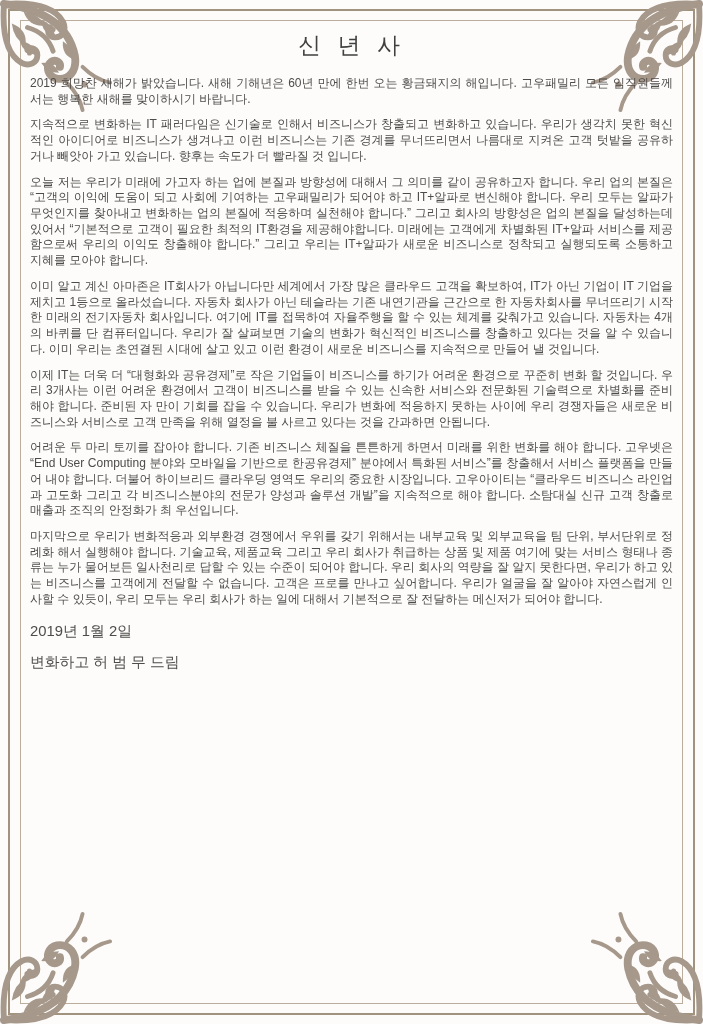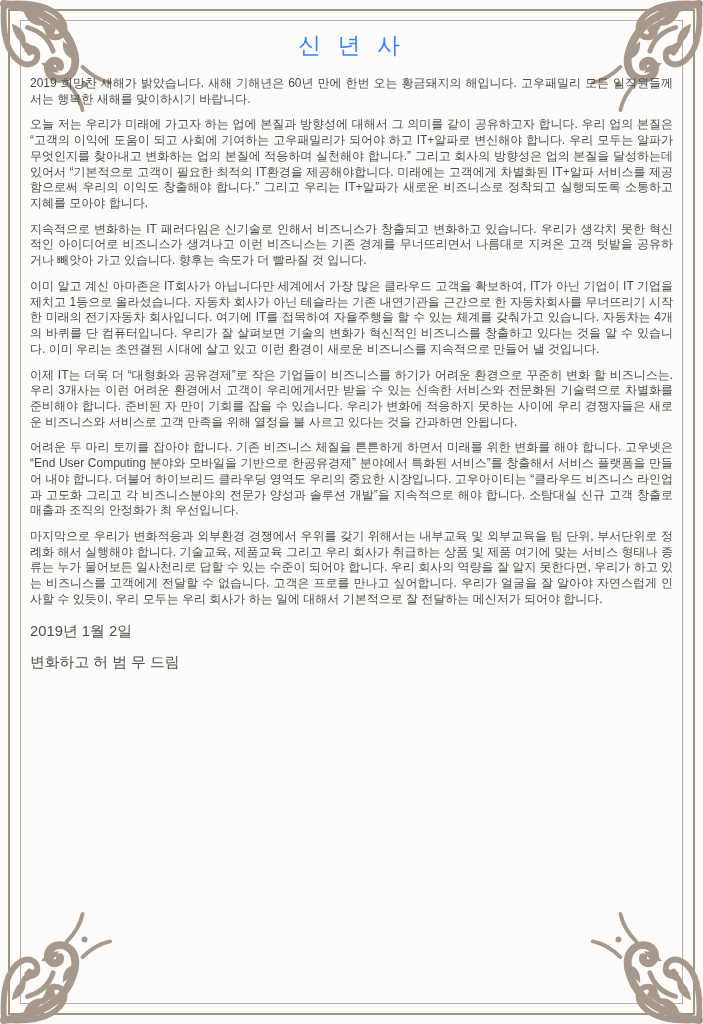--- a/index.html
+++ b/index.html
@@ -33,21 +33,21 @@
   .corner.bl { bottom: -2px; left: -2px; transform: scaleY(-1); }
   .corner.br { bottom: -2px; right: -2px; transform: scale(-1,-1); }
   .content {
     position: absolute;
     top: 22px; left: 30px; right: 30px;
     color: #4e4c4a;
   }
   .doc-title {
     font-size: 23px;
     font-weight: normal;
-    color: #3b82f6;
+    color: #404040;
     text-align: center;
     letter-spacing: 5px;
     margin: 8px 0 15px 0;
   }
   .para {
     font-size: 12px;
     line-height: 1.31;
     text-align: justify;
     margin: 0 0 10px 0;
     word-break: break-all;
@@ -158,24 +158,24 @@
       <circle cx="56" cy="32" r="2.6"></circle>
       <circle cx="32" cy="56" r="2.6"></circle>
       <circle cx="88" cy="88" r="3"></circle>
     </g>
   </svg>
 
   <div class="content">
     <h1 class="doc-title">신 년 사</h1>
 
     <p class="para">2019 희망찬 새해가 밝았습니다. 새해 기해년은 60년 만에 한번 오는 황금돼지의 해입니다. 고우패밀리 모든 임직원들께서는 행복한 새해를 맞이하시기 바랍니다.</p>
+    <p class="para">지속적으로 변화하는 IT 패러다임은 신기술로 인해서 비즈니스가 창출되고 변화하고 있습니다. 우리가 생각치 못한 혁신적인 아이디어로 비즈니스가 생겨나고 이런 비즈니스는 기존 경계를 무너뜨리면서 나름대로 지켜온 고객 텃밭을 공유하거나 빼앗아 가고 있습니다. 향후는 속도가 더 빨라질 것 입니다.</p>
     <p class="para">오늘 저는 우리가 미래에 가고자 하는 업에 본질과 방향성에 대해서 그 의미를 같이 공유하고자 합니다. 우리 업의 본질은 “고객의 이익에 도움이 되고 사회에 기여하는 고우패밀리가 되어야 하고 IT+알파로 변신해야 합니다. 우리 모두는 알파가 무엇인지를 찾아내고 변화하는 업의 본질에 적응하며 실천해야 합니다.” 그리고 회사의 방향성은 업의 본질을 달성하는데 있어서 “기본적으로 고객이 필요한 최적의 IT환경을 제공해야합니다. 미래에는 고객에게 차별화된 IT+알파 서비스를 제공함으로써 우리의 이익도 창출해야 합니다.” 그리고 우리는 IT+알파가 새로운 비즈니스로 정착되고 실행되도록 소통하고 지혜를 모아야 합니다.</p>
-    <p class="para">지속적으로 변화하는 IT 패러다임은 신기술로 인해서 비즈니스가 창출되고 변화하고 있습니다. 우리가 생각치 못한 혁신적인 아이디어로 비즈니스가 생겨나고 이런 비즈니스는 기존 경계를 무너뜨리면서 나름대로 지켜온 고객 텃밭을 공유하거나 빼앗아 가고 있습니다. 향후는 속도가 더 빨라질 것 입니다.</p>
     <p class="para">이미 알고 계신 아마존은 IT회사가 아닙니다만 세계에서 가장 많은 클라우드 고객을 확보하여, IT가 아닌 기업이 IT 기업을 제치고 1등으로 올라섰습니다. 자동차 회사가 아닌 테슬라는 기존 내연기관을 근간으로 한 자동차회사를 무너뜨리기 시작한 미래의 전기자동차 회사입니다. 여기에 IT를 접목하여 자율주행을 할 수 있는 체계를 갖춰가고 있습니다. 자동차는 4개의 바퀴를 단 컴퓨터입니다. 우리가 잘 살펴보면 기술의 변화가 혁신적인 비즈니스를 창출하고 있다는 것을 알 수 있습니다. 이미 우리는 초연결된 시대에 살고 있고 이런 환경이 새로운 비즈니스를 지속적으로 만들어 낼 것입니다.</p>
-    <p class="para">이제 IT는 더욱 더 “대형화와 공유경제”로 작은 기업들이 비즈니스를 하기가 어려운 환경으로 꾸준히 변화 할 비즈니스는. 우리 3개사는 이런 어려운 환경에서 고객이 우리에게서만 받을 수 있는 신속한 서비스와 전문화된 기술력으로 차별화를 준비해야 합니다. 준비된 자 만이 기회를 잡을 수 있습니다. 우리가 변화에 적응하지 못하는 사이에 우리 경쟁자들은 새로운 비즈니스와 서비스로 고객 만족을 위해 열정을 불 사르고 있다는 것을 간과하면 안됩니다.</p>
+    <p class="para">이제 IT는 더욱 더 “대형화와 공유경제”로 작은 기업들이 비즈니스를 하기가 어려운 환경으로 꾸준히 변화 할 것입니다. 우리 3개사는 이런 어려운 환경에서 고객이 비즈니스를 받을 수 있는 신속한 서비스와 전문화된 기술력으로 차별화를 준비해야 합니다. 준비된 자 만이 기회를 잡을 수 있습니다. 우리가 변화에 적응하지 못하는 사이에 우리 경쟁자들은 새로운 비즈니스와 서비스로 고객 만족을 위해 열정을 불 사르고 있다는 것을 간과하면 안됩니다.</p>
     <p class="para">어려운 두 마리 토끼를 잡아야 합니다. 기존 비즈니스 체질을 튼튼하게 하면서 미래를 위한 변화를 해야 합니다. 고우넷은 “End User Computing 분야와 모바일을 기반으로 한공유경제” 분야에서 특화된 서비스”를 창출해서 서비스 플랫폼을 만들어 내야 합니다. 더불어 하이브리드 클라우딩 영역도 우리의 중요한 시장입니다. 고우아이티는 “클라우드 비즈니스 라인업과 고도화 그리고 각 비즈니스분야의 전문가 양성과 솔루션 개발”을 지속적으로 해야 합니다. 소탐대실 신규 고객 창출로 매출과 조직의 안정화가 최 우선입니다.</p>
     <p class="para">마지막으로 우리가 변화적응과 외부환경 경쟁에서 우위를 갖기 위해서는 내부교육 및 외부교육을 팀 단위, 부서단위로 정례화 해서 실행해야 합니다. 기술교육, 제품교육 그리고 우리 회사가 취급하는 상품 및 제품 여기에 맞는 서비스 형태나 종류는 누가 물어보든 일사천리로 답할 수 있는 수준이 되어야 합니다. 우리 회사의 역량을 잘 알지 못한다면, 우리가 하고 있는 비즈니스를 고객에게 전달할 수 없습니다. 고객은 프로를 만나고 싶어합니다. 우리가 얼굴을 잘 알아야 자연스럽게 인사할 수 있듯이, 우리 모두는 우리 회사가 하는 일에 대해서 기본적으로 잘 전달하는 메신저가 되어야 합니다.</p>
 
     <p class="date-line">2019년 1월 2일</p>
     <p class="signature-line">변화하고 허 범 무 드림</p>
   </div>
 
 </div>
 
 </body></html>

